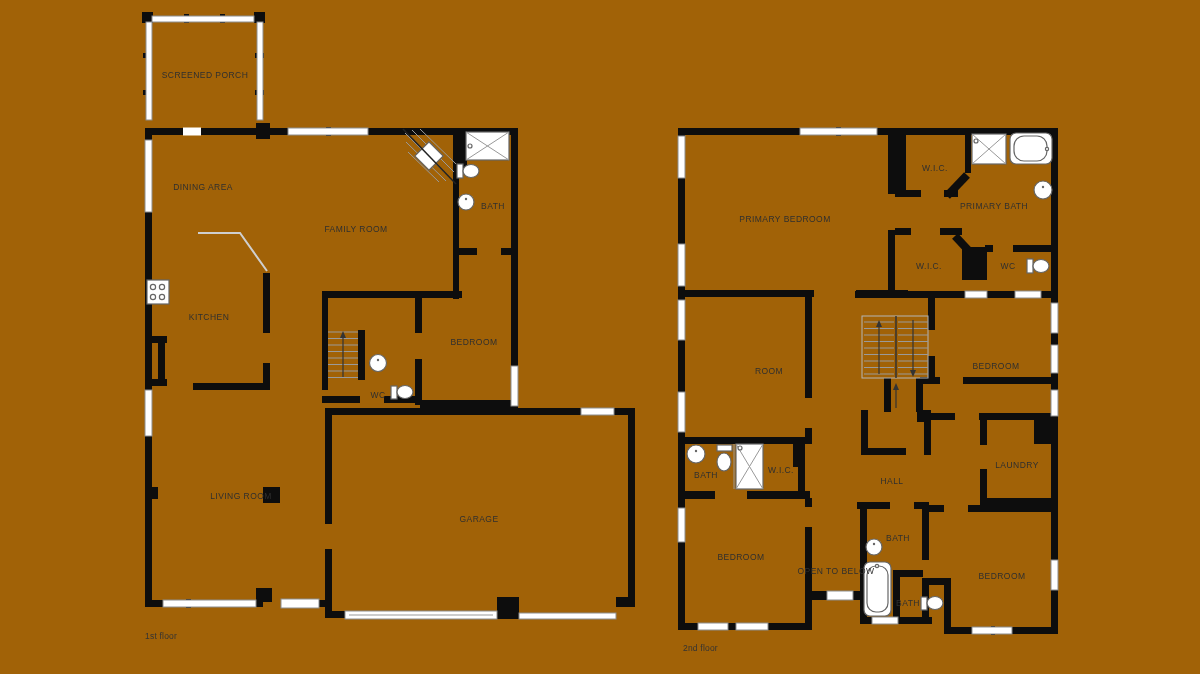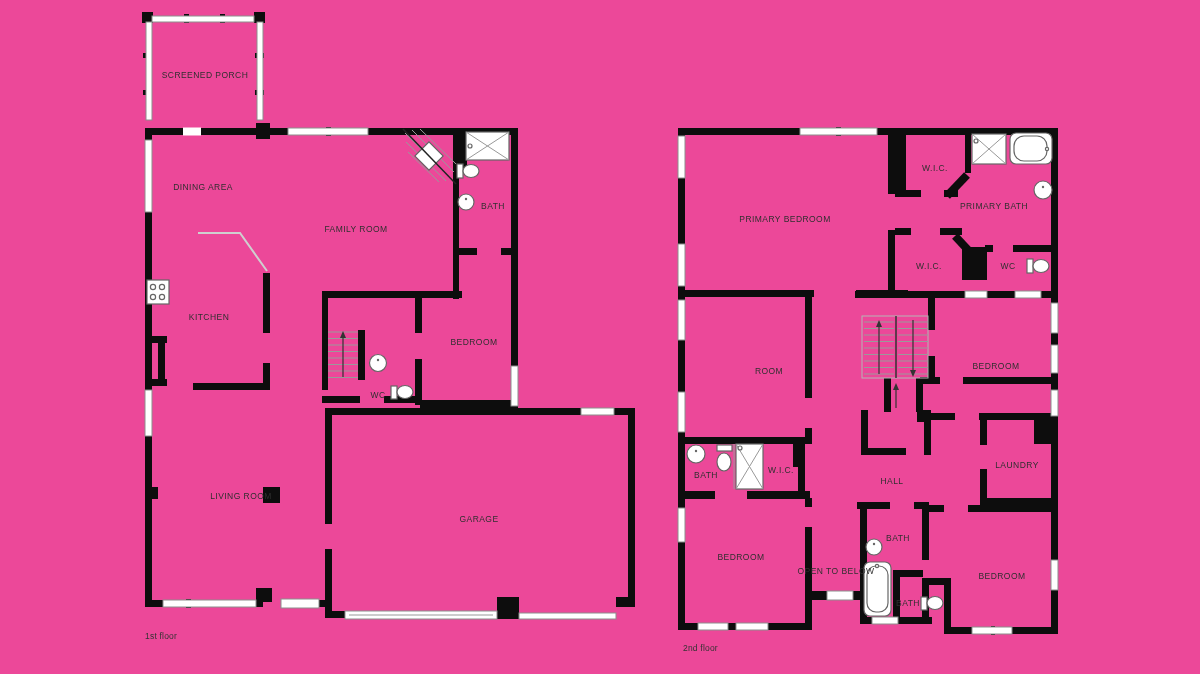--- a/index.html
+++ b/index.html
@@ -1,16 +1,16 @@
 <!DOCTYPE html>
 <html><head>
 <meta charset="utf-8">
 <style>
   html,body{margin:0;padding:0;background:#ffffff;}
-  .canvas-wrap{width:1200px;height:674px;background:#ec4899;position:relative;overflow:hidden;}
+  .canvas-wrap{width:1200px;height:674px;background:#a16207;position:relative;overflow:hidden;}
   svg{display:block;}
   .room-label{
     font-family:"Liberation Sans",sans-serif;
     font-size:8.5px;
     letter-spacing:.45px;
     fill:#2f2f2f;
     text-anchor:middle;
   }
   .floor-caption{
     font-family:"Liberation Sans",sans-serif;

